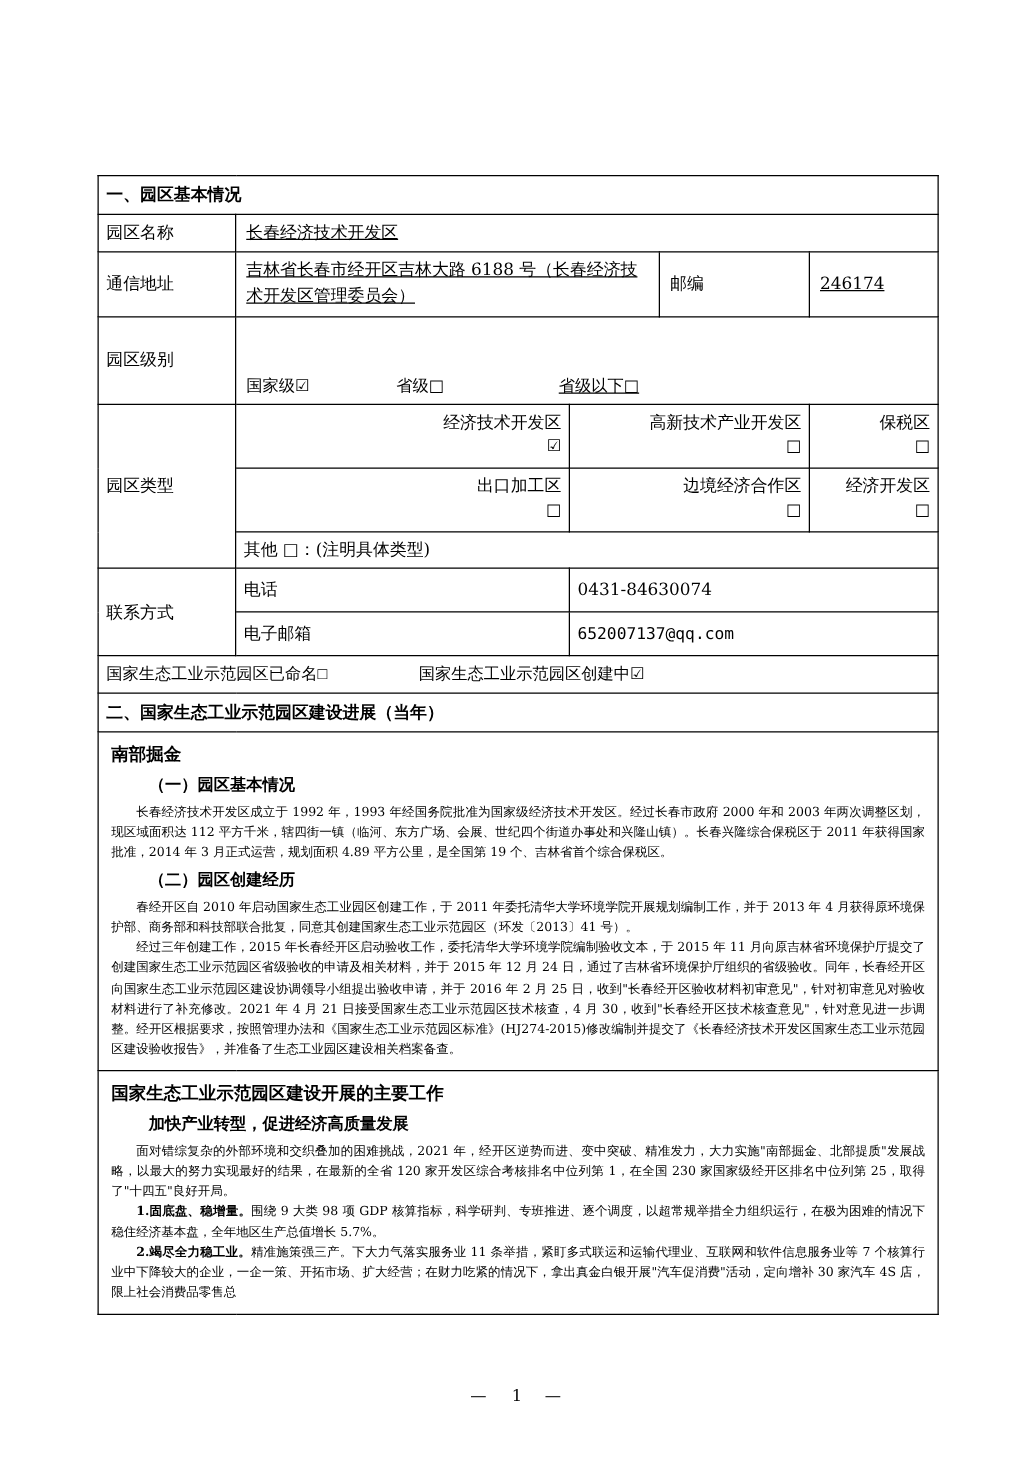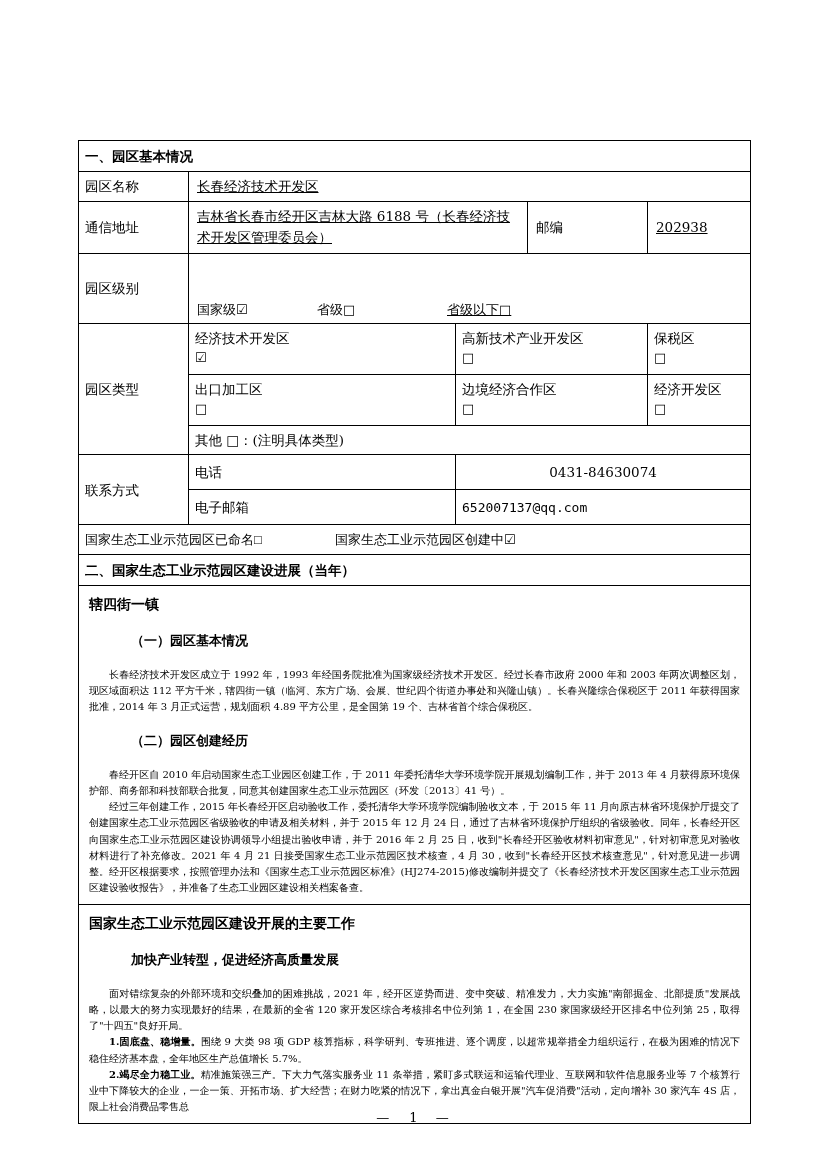--- a/index.html
+++ b/index.html
@@ -48,40 +48,41 @@
     width: 110px;
     text-align: left;
     font-size: 13.5px;
   }
   .cellpad {
     padding-left: 8px !important;
     text-decoration: underline;
   }
   .type-cell {
     height: 42px;
+    text-align: right;
   }
   .chk {
     font-family: "DejaVu Sans", sans-serif;
     font-size: 13px;
   }
   .body-block {
     padding: 6px 10px 8px 10px !important;
     font-size: 13.5px;
     line-height: 1.62;
     text-align: justify;
   }
   .block-title {
     font-weight: bold;
     font-size: 14px;
     margin: 2px 0 3px 0;
   }
   .sub-title {
     font-weight: bold;
     font-size: 13px;
-    margin: 16px;
+    margin: 4px;
     text-indent: 2em;
   }
   p.para {
     margin: 0;
     text-indent: 2em;
     font-size: 10px;
     line-height: 1.62;
     text-align: justify;
   }
   p.para b { font-weight: bold; }
@@ -120,21 +121,21 @@
 
       <tr>
         <td class="lbl">园区名称</td>
         <td colspan="5" class="cellpad">长春经济技术开发区</td>
       </tr>
 
       <tr>
         <td class="lbl">通信地址</td>
         <td colspan="3" class="cellpad" style="line-height:1.6;">吉林省长春市经开区吉林大路 6188 号（长春经济技术开发区管理委员会）</td>
         <td style="text-align:left;padding-left:8px !important;">邮编</td>
-        <td class="cellpad">202938</td>
+        <td class="cellpad">246174</td>
       </tr>
 
       <tr>
         <td class="lbl">园区级别</td>
         <td colspan="5" class="cellpad">
           <span class="chk" style="display:inline-block;width:120px;margin-top:42px;">国家级☑</span><span class="chk" style="display:inline-block;width:130px;">省级□</span><span class="chk">省级以下□</span>
         </td>
       </tr>
 
       <tr>
@@ -166,40 +167,40 @@
           <div class="chk">□</div>
         </td>
       </tr>
       <tr>
         <td colspan="5">其他 □：(注明具体类型)</td>
       </tr>
 
       <tr class="contact-row">
         <td class="lbl" rowspan="2">联系方式</td>
         <td colspan="2" style="vertical-align:middle;">电话</td>
-        <td colspan="3" style="vertical-align:middle;text-align:center;">0431-84630074</td>
+        <td colspan="3" style="vertical-align:middle;">0431-84630074</td>
       </tr>
       <tr class="contact-row">
         <td colspan="2" style="vertical-align:middle;">电子邮箱</td>
         <td colspan="3" style="vertical-align:middle;font-family:'DejaVu Sans Mono', monospace;font-size:13px;">652007137@qq.com</td>
       </tr>
 
       <tr>
         <td colspan="6">
           <span class="chk" style="display:inline-block;width:250px;font-family:Liberation Serif, serif;">国家生态工业示范园区已命名□</span><span class="chk">国家生态工业示范园区创建中☑</span>
         </td>
       </tr>
 
       <tr>
         <td class="sec-title" colspan="6">二、国家生态工业示范园区建设进展（当年）</td>
       </tr>
 
       <tr>
         <td class="body-block" colspan="6">
-          <div class="block-title">辖四街一镇</div>
+          <div class="block-title">南部掘金</div>
           <div class="sub-title">（一）园区基本情况</div>
           <p class="para">长春经济技术开发区成立于 1992 年，1993 年经国务院批准为国家级经济技术开发区。经过长春市政府 2000 年和 2003 年两次调整区划，现区域面积达 112 平方千米，辖四街一镇（临河、东方广场、会展、世纪四个街道办事处和兴隆山镇）。长春兴隆综合保税区于 2011 年获得国家批准，2014 年 3 月正式运营，规划面积 4.89 平方公里，是全国第 19 个、吉林省首个综合保税区。</p>
           <div class="sub-title">（二）园区创建经历</div>
           <p class="para">春经开区自 2010 年启动国家生态工业园区创建工作，于 2011 年委托清华大学环境学院开展规划编制工作，并于 2013 年 4 月获得原环境保护部、商务部和科技部联合批复，同意其创建国家生态工业示范园区（环发〔2013〕41 号）。</p>
           <p class="para">经过三年创建工作，2015 年长春经开区启动验收工作，委托清华大学环境学院编制验收文本，于 2015 年 11 月向原吉林省环境保护厅提交了创建国家生态工业示范园区省级验收的申请及相关材料，并于 2015 年 12 月 24 日，通过了吉林省环境保护厅组织的省级验收。同年，长春经开区向国家生态工业示范园区建设协调领导小组提出验收申请，并于 2016 年 2 月 25 日，收到"长春经开区验收材料初审意见"，针对初审意见对验收材料进行了补充修改。2021 年 4 月 21 日接受国家生态工业示范园区技术核查，4 月 30，收到"长春经开区技术核查意见"，针对意见进一步调整。经开区根据要求，按照管理办法和《国家生态工业示范园区标准》(HJ274-2015)修改编制并提交了《长春经济技术开发区国家生态工业示范园区建设验收报告》，并准备了生态工业园区建设相关档案备查。</p>
         </td>
       </tr>
 
       <tr>
         <td class="body-block" colspan="6">

